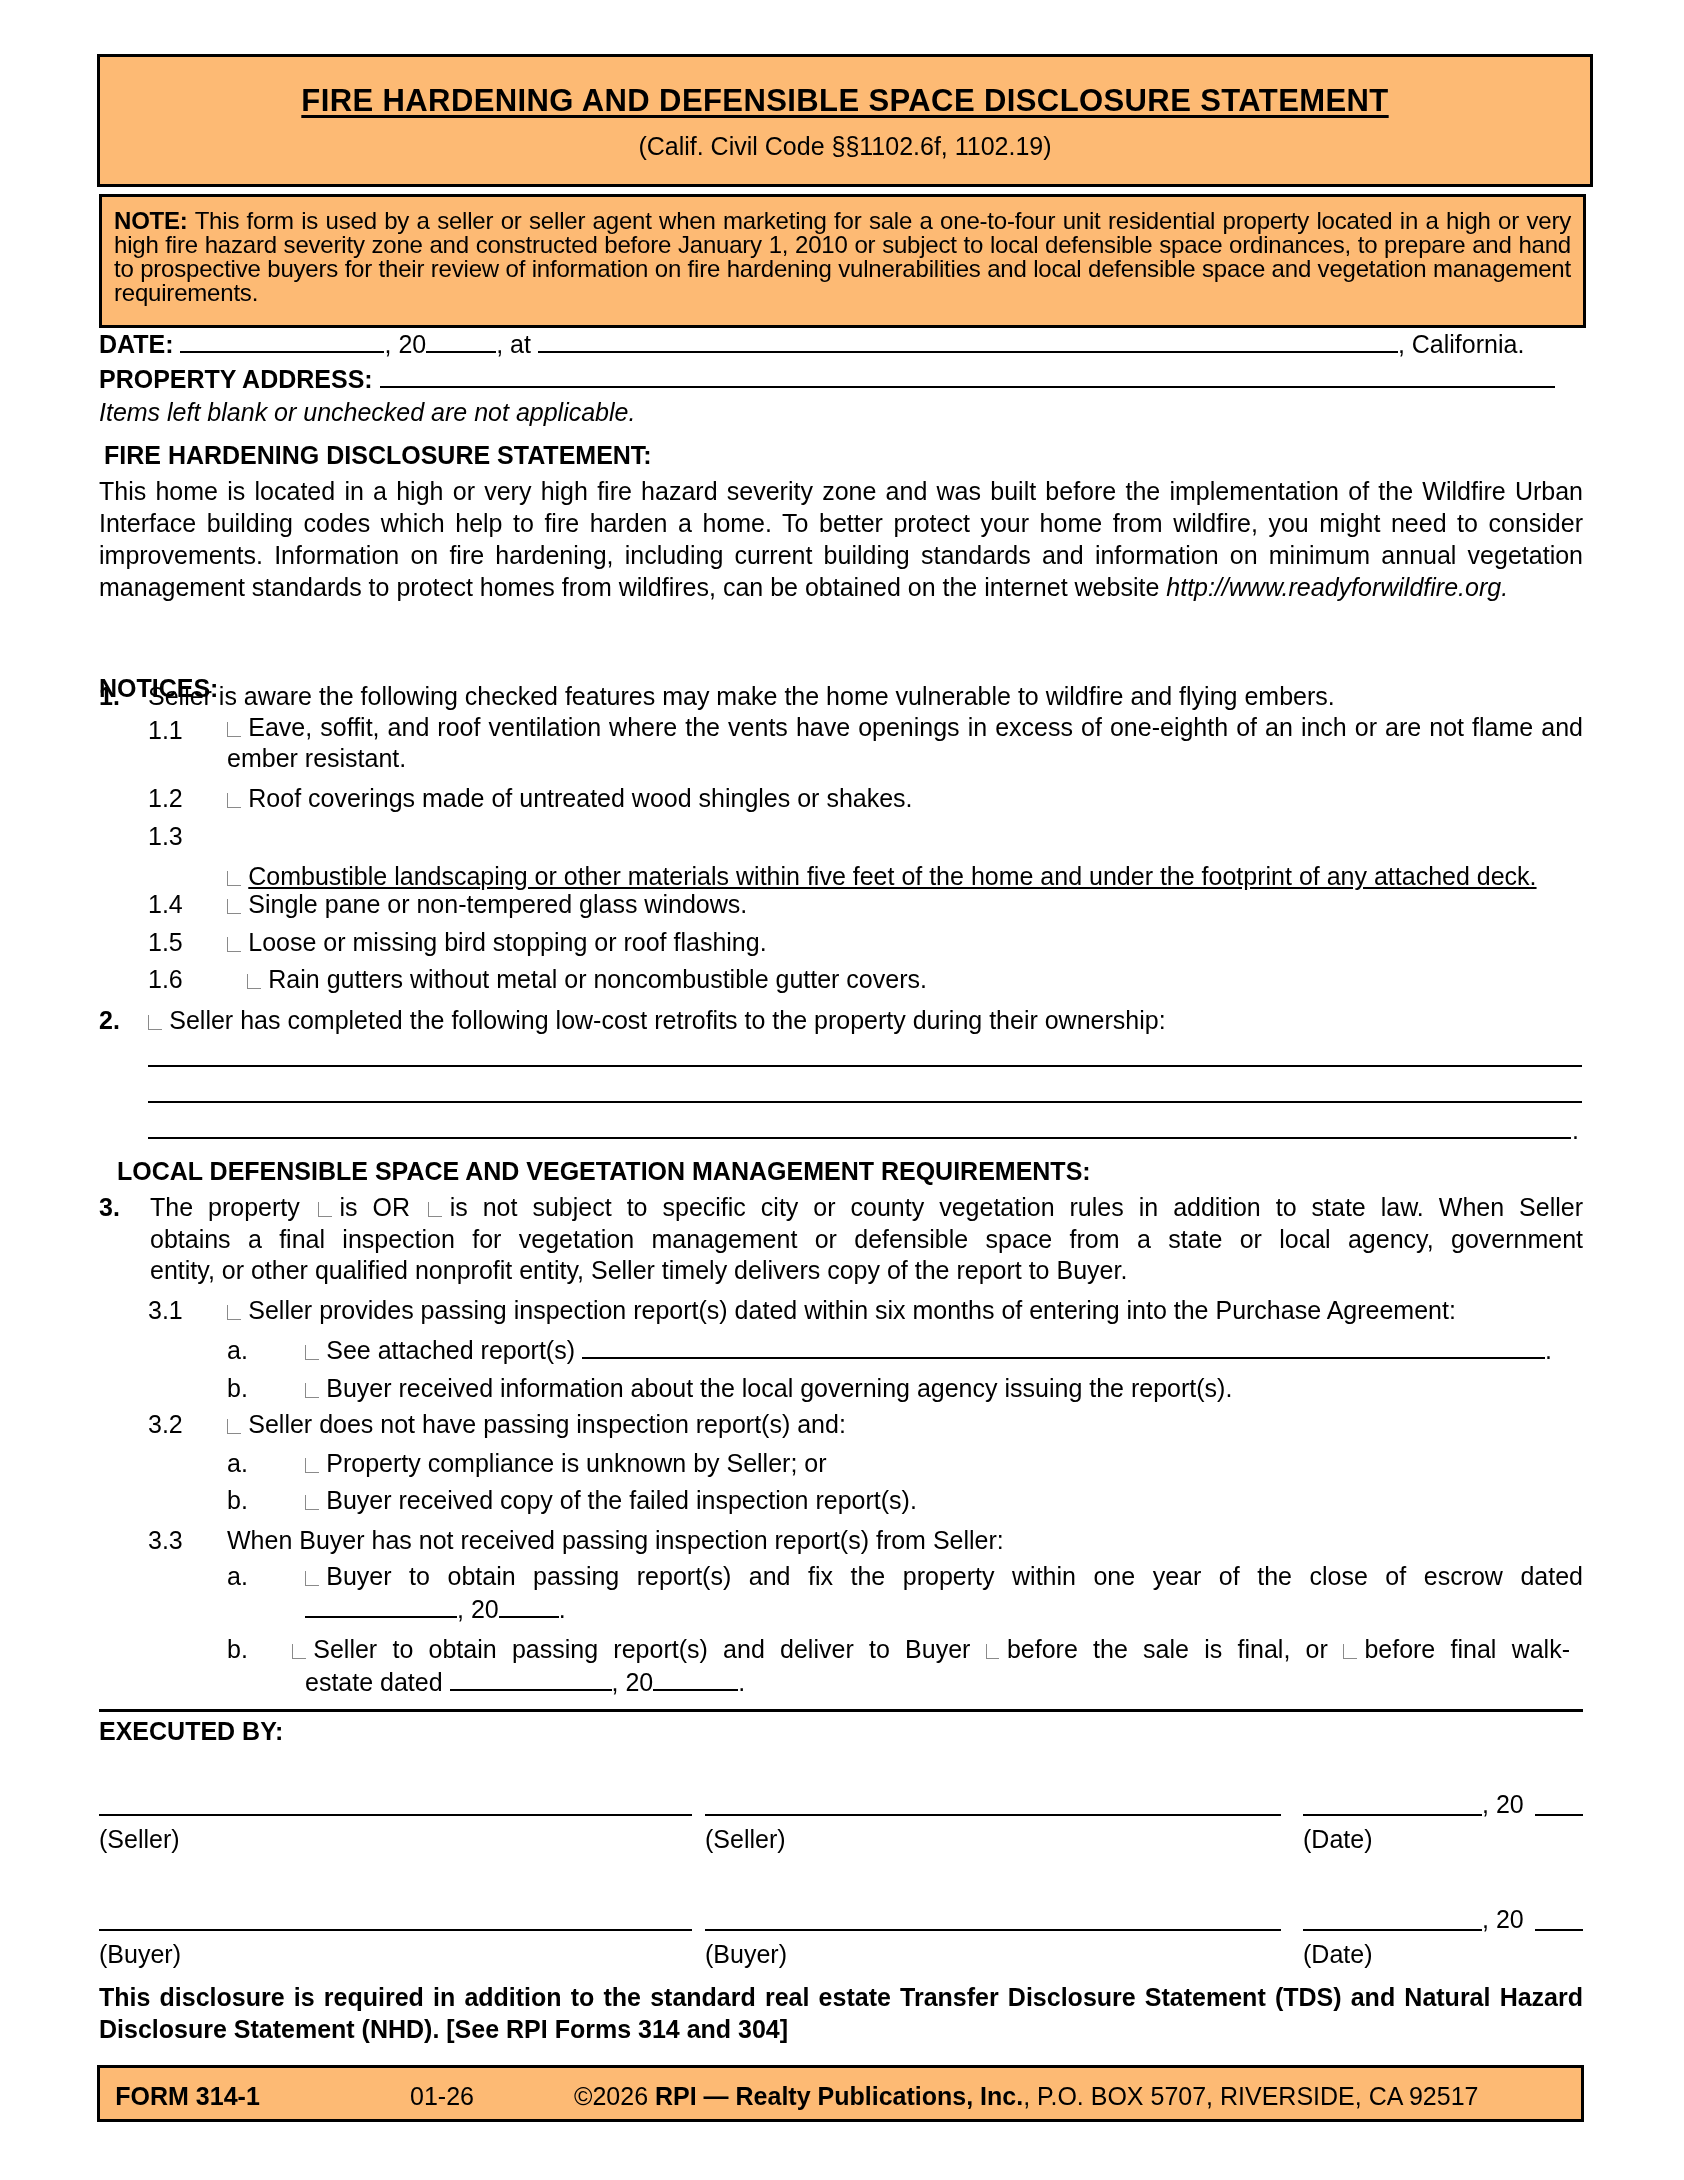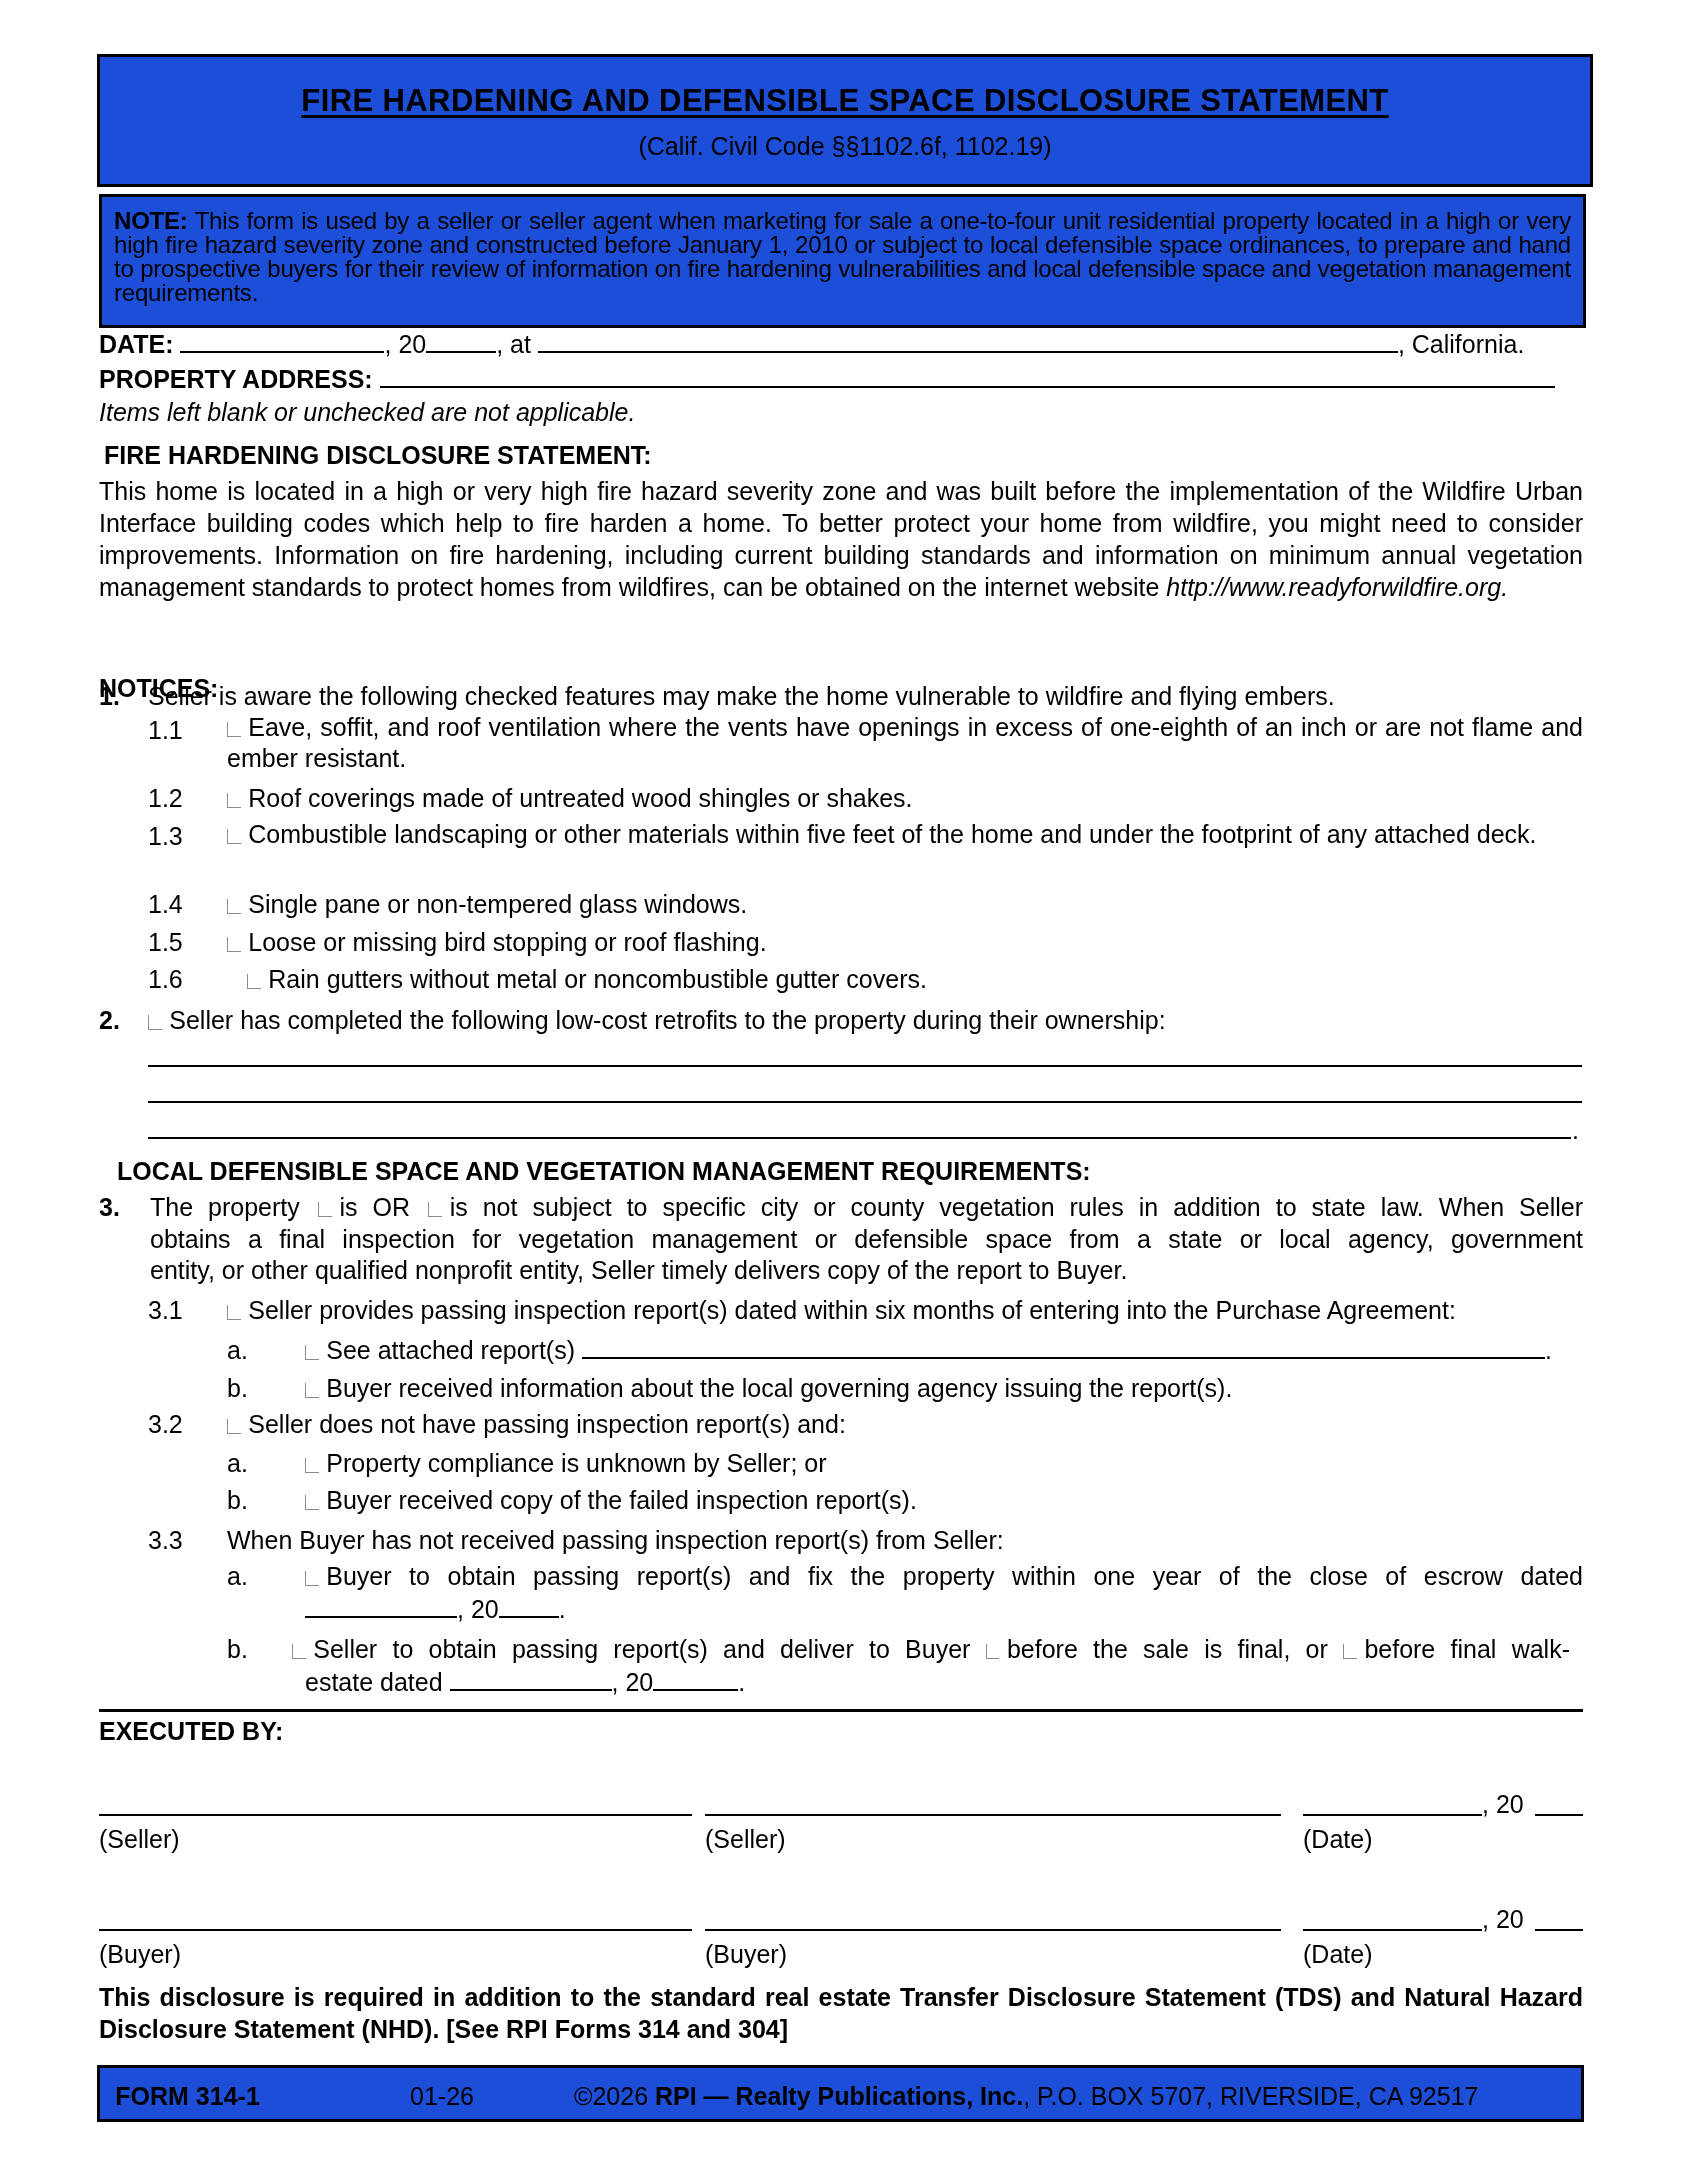--- a/index.html
+++ b/index.html
@@ -2,21 +2,21 @@
 <html style="font-size:13.6px"><head>
 <meta charset="utf-8">
 <style>
   html, body { margin:0; padding:0; background:#ffffff; }
   body { width:1685px; height:2181px; position:relative; overflow:hidden;
          font-family:"Liberation Sans", sans-serif; color:#000; }
   .t { position:absolute; font-size:25px; line-height:29px; white-space:nowrap; }
   .j { position:absolute; font-size:25px; line-height:32px; text-align:justify; }
   .b { font-weight:bold; }
   .i { font-style:italic; }
-  .box { position:absolute; border:3.4px solid #000; box-sizing:border-box; background:#1d4ed8; }
+  .box { position:absolute; border:3.4px solid #000; box-sizing:border-box; background:#fdba74; }
   .ln { position:absolute; height:0; border-top:2.6px solid #000; }
   .cb { display:inline-block; width:13.6px; height:15.3px; border-left:1.7px solid #8a8a8a; border-bottom:1.7px solid #8a8a8a; box-sizing:border-box; margin-right:7.7px; vertical-align:-0.9px; cursor:pointer; }
   .blank { display:inline-block; border-bottom:2.6px solid #000; height:20.4px; vertical-align:baseline; }
   .title { position:absolute; left:0; right:0; text-align:center; font-weight:bold; font-size:31px; text-decoration:underline; text-decoration-thickness:3.4px; text-underline-offset:4.3px; letter-spacing:0.4px; }
   .subtitle { position:absolute; left:0; right:0; text-align:center; font-size:25px; }
   .note { position:absolute; left:12px; right:12px; top:12px; font-size:24px; line-height:24px; text-align:justify; letter-spacing:-0.2px; }
   .num { position:absolute; font-size:25px; }
   .sig-label { position:absolute; font-size:25px; }
   .footer-text { position:absolute; top:13.6px; font-size:25px; white-space:nowrap; }
 </style>
@@ -62,21 +62,21 @@
 <div class="j" style="left:227px; top:712px; width:1356px; line-height:31px;">
   <span class="cb"></span><span>Eave, soffit, and roof ventilation where the vents have openings in excess of one-eighth of an inch or are not flame and ember resistant.</span>
 </div>
 
 <div class="num" style="left:148px; top:784px;">1.2</div>
 <div class="t" style="left:227px; top:784px;">
   <span class="cb"></span><span>Roof coverings made of untreated wood shingles or shakes.</span>
 </div>
 
 <div class="num" style="left:148px; top:822px;">1.3</div>
-<div class="j" style="left:227px; top:819px; width:1356px; line-height:31px;">
+<div class="j" style="left:227px; top:861px; width:1356px; line-height:31px;text-decoration:underline;">
   <span class="cb"></span><span>Combustible landscaping or other materials within five feet of the home and under the footprint of any attached deck.</span>
 </div>
 
 <div class="num" style="left:148px; top:890px;">1.4</div>
 <div class="t" style="left:227px; top:890px;">
   <span class="cb"></span><span>Single pane or non-tempered glass windows.</span>
 </div>
 
 <div class="num" style="left:148px; top:928px;">1.5</div>
 <div class="t" style="left:227px; top:928px;">

